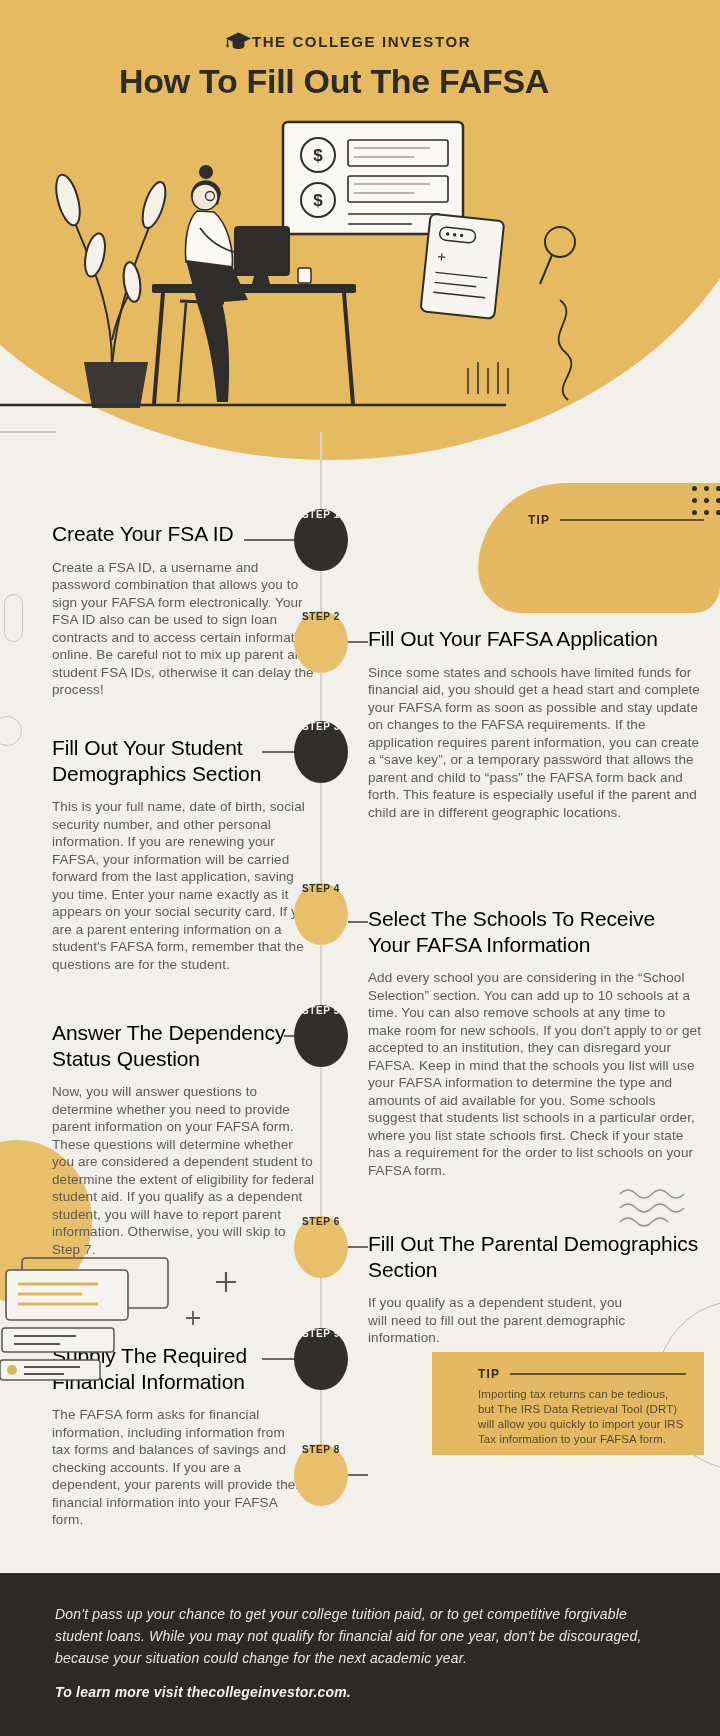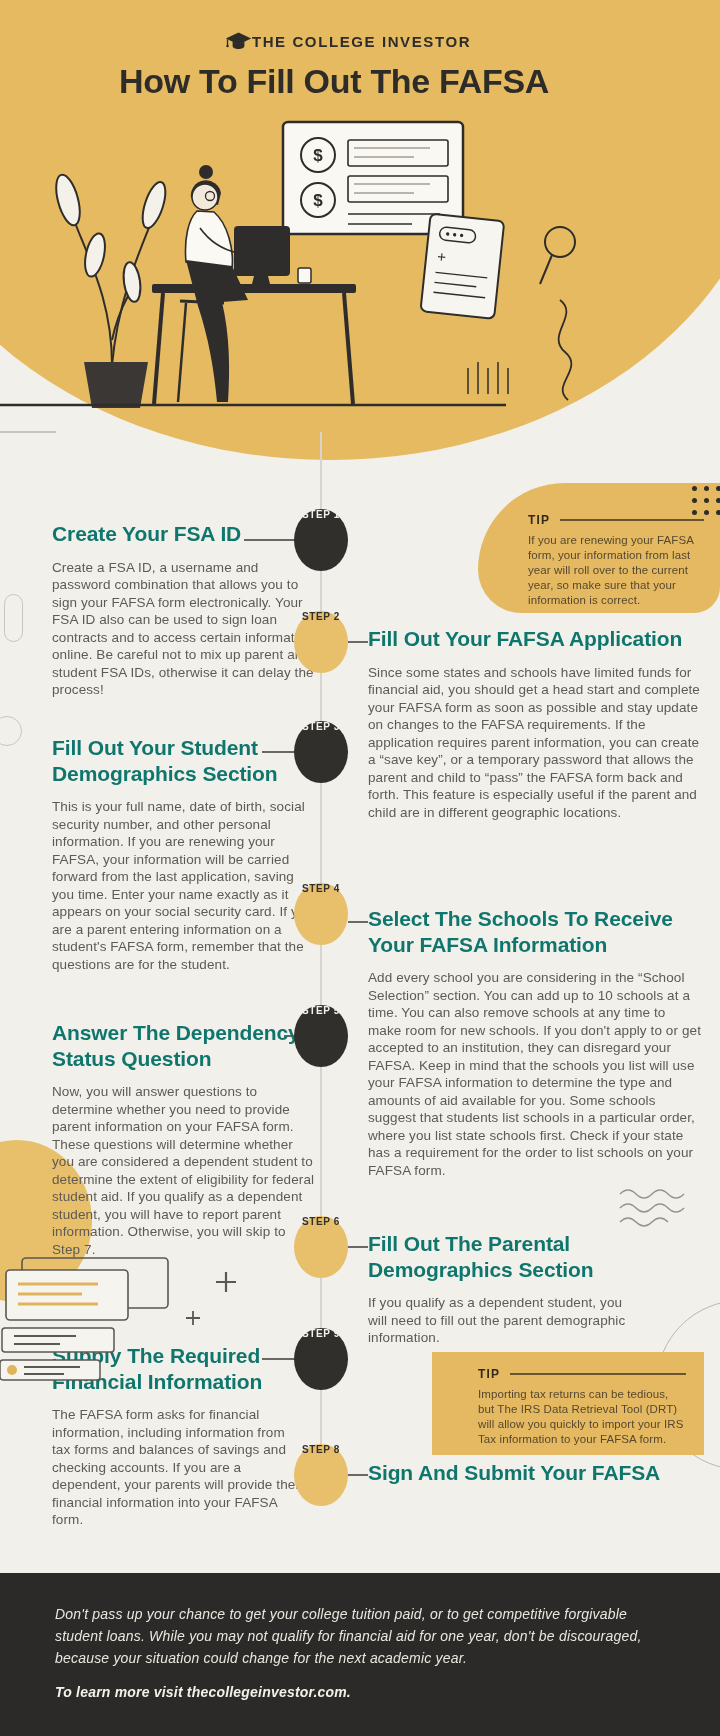--- a/index.html
+++ b/index.html
@@ -24,21 +24,21 @@
   .badge.gold{background:#e8bf6a;color:#33302c;}
   .b1{top:509px}.b2{top:611px}.b3{top:721px}.b4{top:883px}
   .b5{top:1005px}.b6{top:1216px}.b7{top:1328px}.b8{top:1444px}
   .connector{position:absolute;height:2px;background:#6b6762;z-index:2;}
   .c1{top:539px;left:244px;width:50px}.c2{top:641px;left:348px;width:20px}
   .c3{top:751px;left:262px;width:32px}.c4{top:921px;left:348px;width:20px}
   .c5{top:1035px;left:284px;width:10px}.c6{top:1246px;left:348px;width:20px}
   .c7{top:1358px;left:262px;width:32px}.c8{top:1474px;left:348px;width:20px}
   
   .step{position:absolute;z-index:2;}
-  .step-title{font-size:21px;font-weight:700;color:#0f766e;line-height:1.22;margin:0;letter-spacing:-0.1px;}
+  .step-title{font-size:21px;font-weight:400;color:#000000;line-height:1.22;margin:0;letter-spacing:-0.1px;}
   .step-body{font-size:13.5px;color:#5e5a54;line-height:17.5px;margin:12px 0 0;letter-spacing:0.1px;}
   .s1{top:521px;left:52px;width:264px}.s3{top:735px;left:52px;width:264px}
   .s5{top:1020px;left:52px;width:264px}.s7{top:1343px;left:52px;width:252px}
   .s2{top:626px;left:368px;width:334px}.s4{top:906px;left:368px;width:334px}
   .s6{top:1231px;left:368px;width:334px}.s8{top:1460px;left:368px;width:336px}
   .s6 .step-body{width:258px;}
   
   .tip{position:absolute;background:#e5b961;box-sizing:border-box;z-index:2;}
   .tip1{left:478px;top:483px;width:242px;height:130px;border-radius:120px 0 36px 60px;padding:30px 16px 0 50px;}
   .tip2{left:432px;top:1352px;width:272px;height:103px;padding:15px 18px 0 46px;}
@@ -217,29 +217,27 @@
   </section>
   <section class="step s6">
     <h2 class="step-title">Fill Out The Parental Demographics Section</h2>
     <p class="step-body">If you qualify as a dependent student, you will need to fill out the parent demographic information.</p>
   </section>
   <section class="step s7">
     <h2 class="step-title">Supply The Required Financial Information</h2>
     <p class="step-body">The FAFSA form asks for financial information, including information from tax forms and balances of savings and checking accounts. If you are a dependent, your parents will provide their financial information into your FAFSA form.</p>
   </section>
   <section class="step s8">
-    <h2 class="step-title">Sign And Submit Your FAFSA</h2>
   </section>
 
   <aside class="tip tip1">
     <div class="tip-label-row">
       <span class="tip-label">TIP</span>
       <span class="tip-rule"></span>
     </div>
-    <p class="tip-text">If you are renewing your FAFSA form, your information from last year will roll over to the current year, so make sure that your information is correct.</p>
   </aside>
   <aside class="tip tip2">
     <div class="tip-label-row">
       <span class="tip-label">TIP</span>
       <span class="tip-rule"></span>
     </div>
     <p class="tip-text">Importing tax returns can be tedious, but The IRS Data Retrieval Tool (DRT) will allow you quickly to import your IRS Tax information to your FAFSA form.</p>
   </aside>
 
   <div class="dots">

